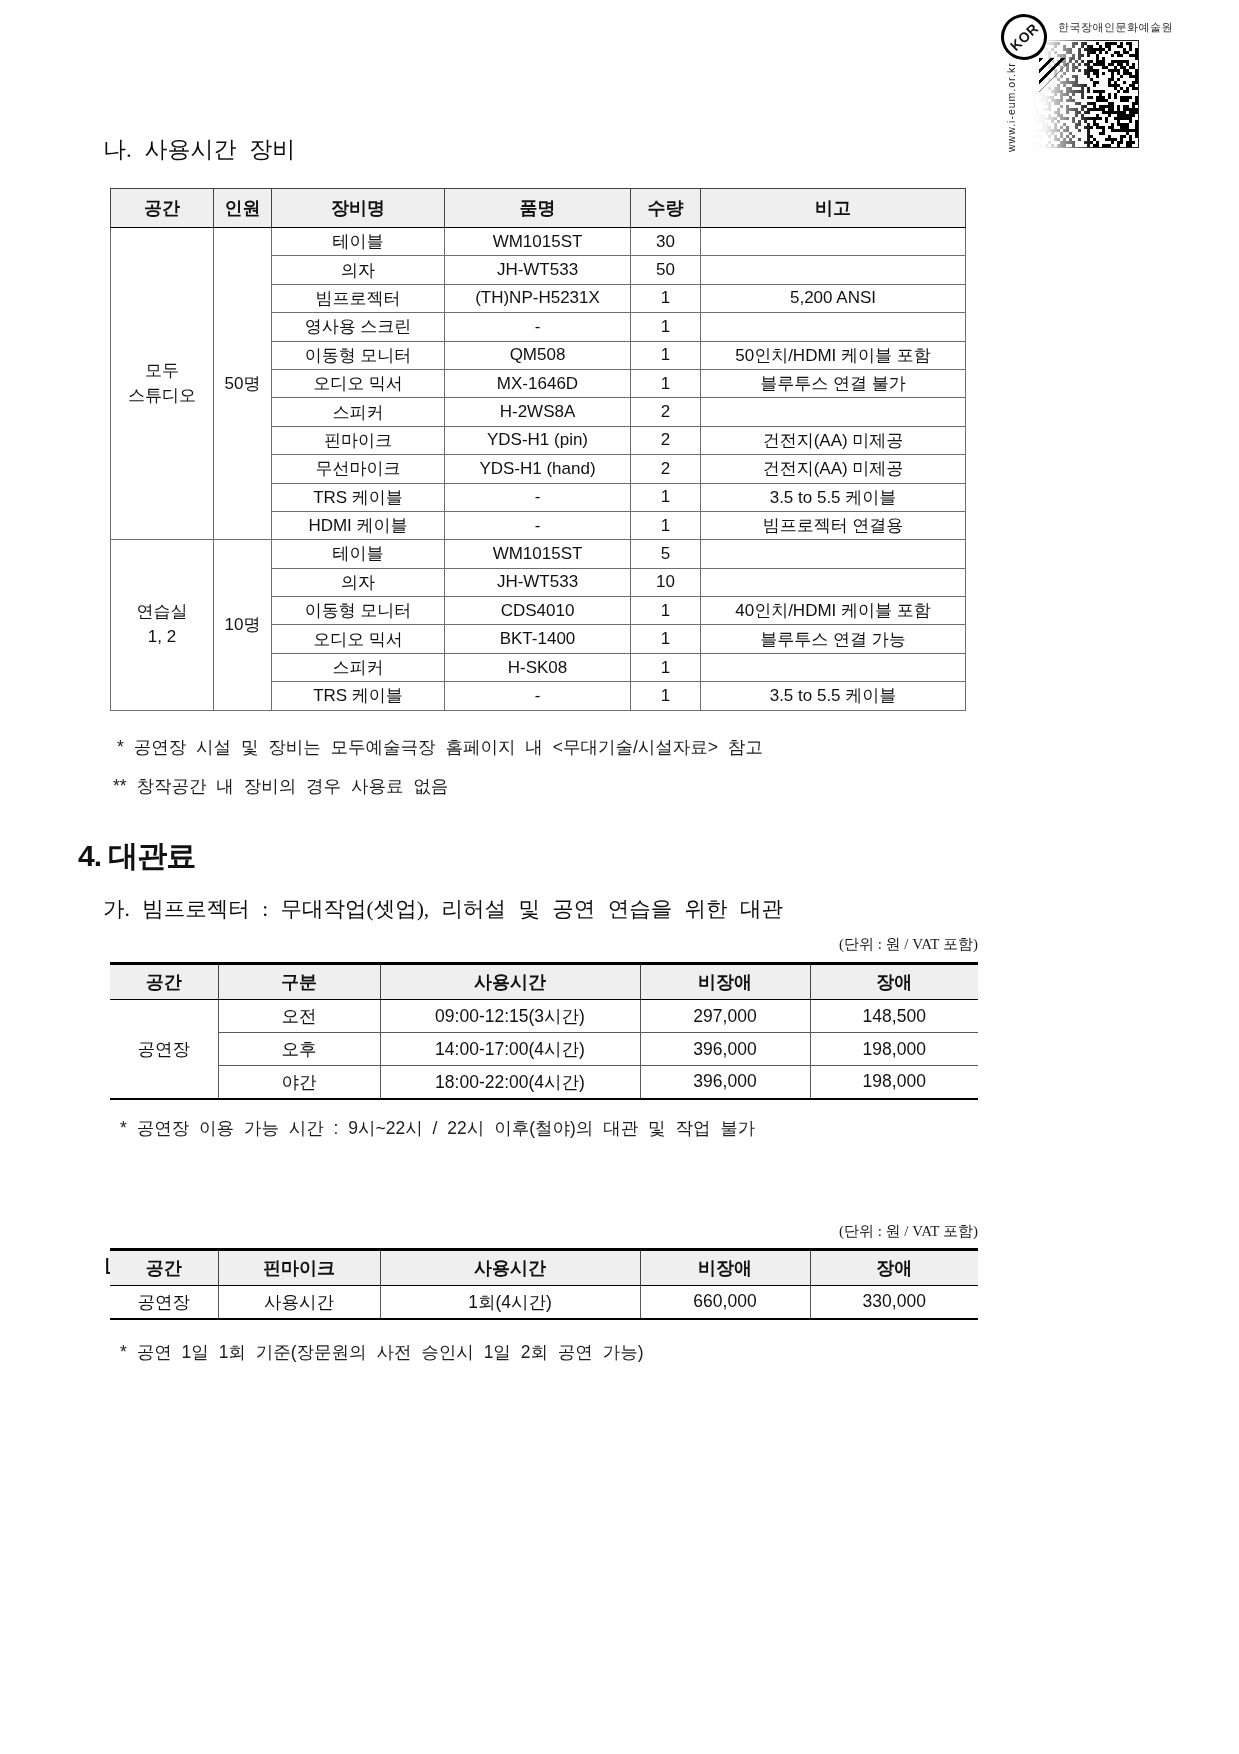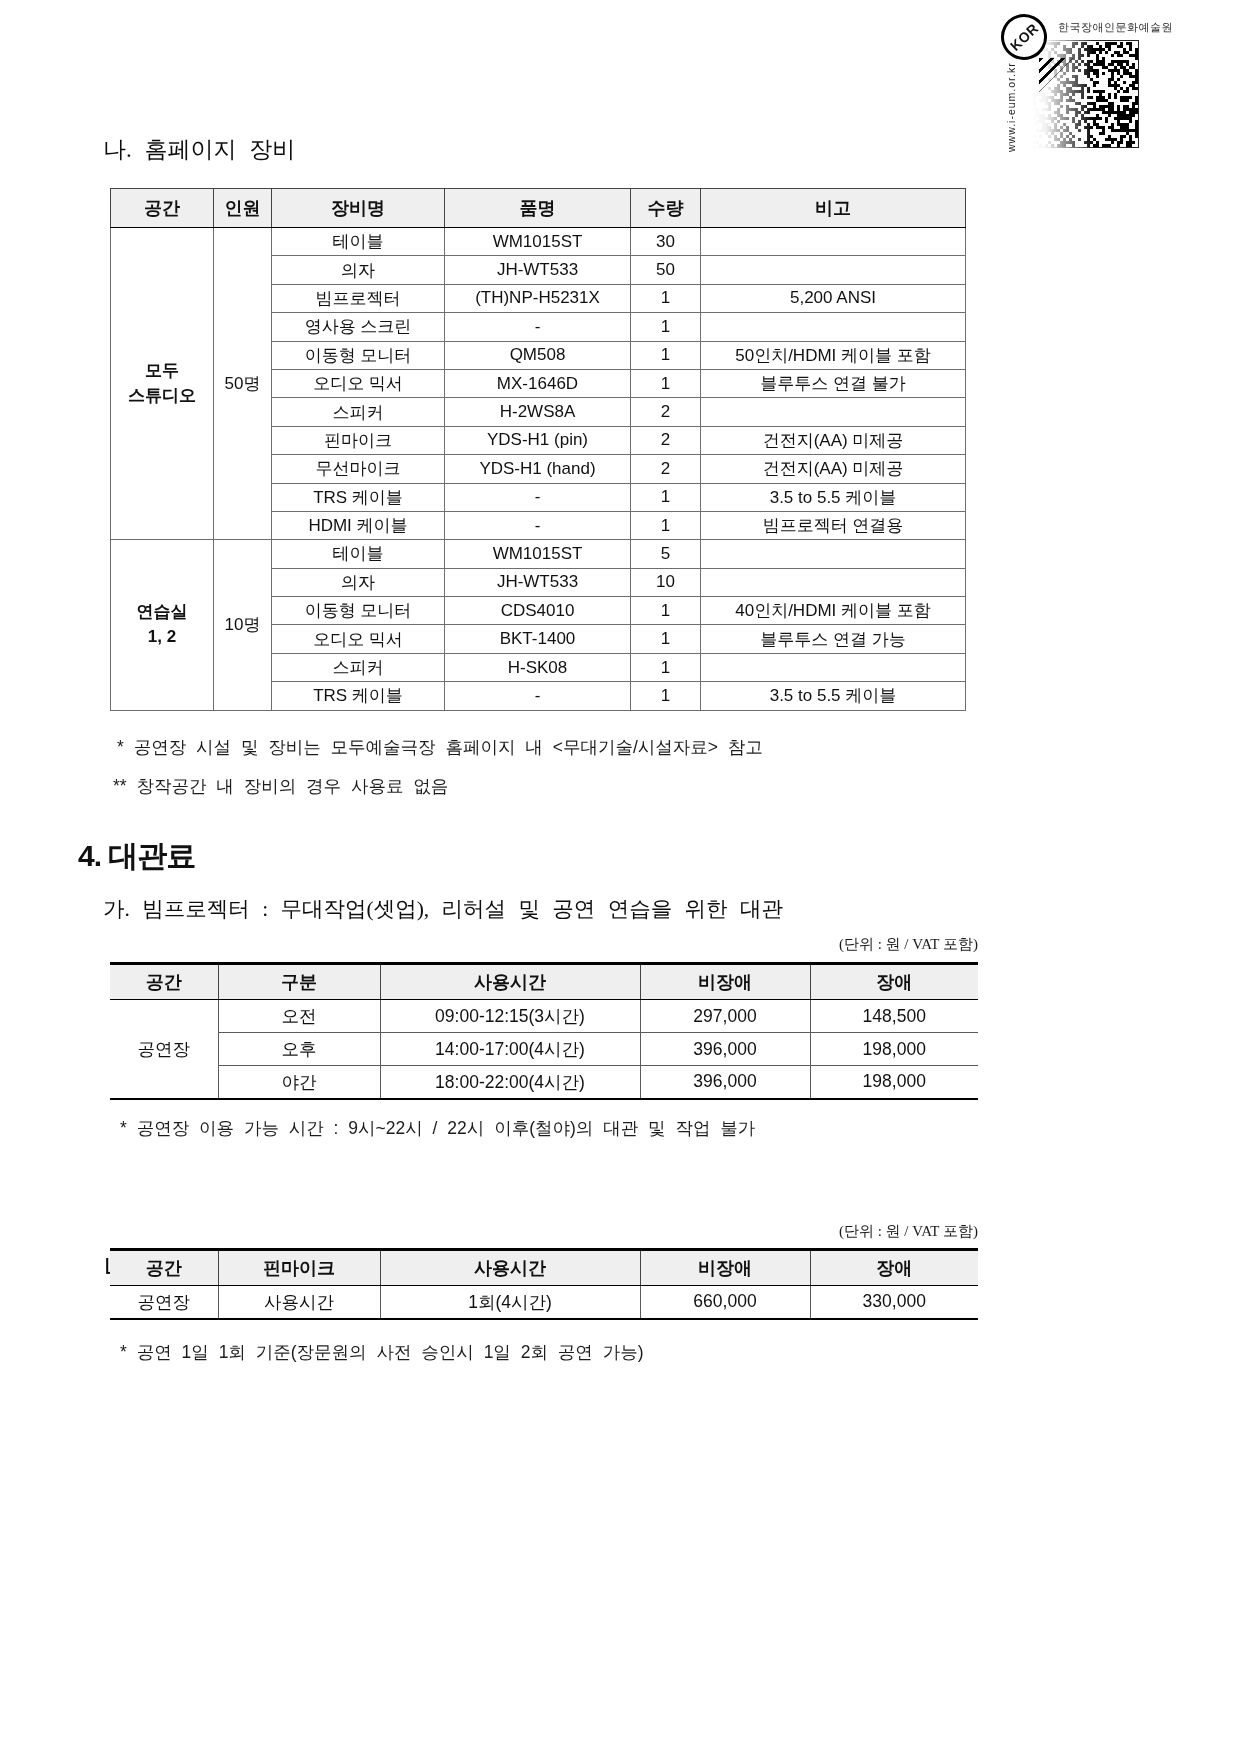--- a/index.html
+++ b/index.html
@@ -59,21 +59,21 @@
   table { border-collapse:collapse; table-layout:fixed; }
   th,td { text-align:center; vertical-align:middle; overflow:hidden; }
 
   
   #t-equip { left:110px; top:188px; width:855px; border:1.6px solid #000; }
   #t-equip th {
     height:39px; background:#efefef; font-size:18px; font-weight:bold;
     border:1px solid #444; border-bottom:1.8px solid #000;
   }
   #t-equip td { height:28.4px; font-size:17px; border:1px solid #6e6e6e; padding:0 4px; white-space:nowrap; }
-  #t-equip td.span-cell { white-space:pre-line; line-height:1.45;font-weight:bold; }
+  #t-equip td.span-cell { white-space:pre-line; line-height:1.45; }
   #t-equip tr.group-start td { border-top:1.6px solid #000; }
 
   
   .fee-table { width:868px; border-top:3px solid #000; border-bottom:2.5px solid #000; }
   .fee-table th {
     height:36px; background:#efefef; font-size:18px; font-weight:bold;
     border:1px solid #444; border-top:none; border-bottom:1.6px solid #000;
   }
   .fee-table td { height:33px; font-size:17.5px; border:1px solid #5a5a5a; white-space:nowrap; }
   .fee-table th:first-child, .fee-table td.edge-l { border-left:none; }
@@ -672,21 +672,21 @@
     </div>
   <div class="qr-fade"></div>
   <div class="kor-circle">
       <span>KOR</span>
     </div>
   <div class="kor-stripes"></div>
   <div class="org-name">한국장애인문화예술원</div>
   <div class="site-url">www.i-eum.or.kr</div>
 </div>
 
-<div id="h-equip" class="abs h-serif">나. 홈페이지 장비</div>
+<div id="h-equip" class="abs h-serif">나. 사용시간 장비</div>
 
 <table id="t-equip" class="abs">
   <colgroup>
     <col style="width:103px">
       <col style="width:58px">
       <col style="width:173px">
     <col style="width:186px">
       <col style="width:70px">
       <col style="width:265px">
   </colgroup>

